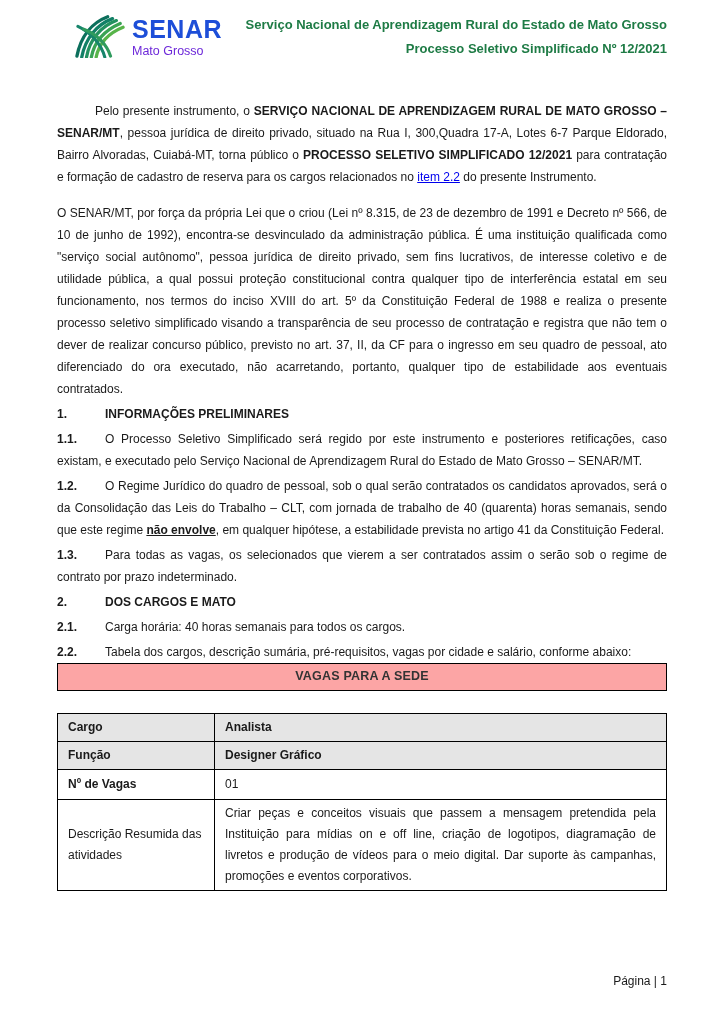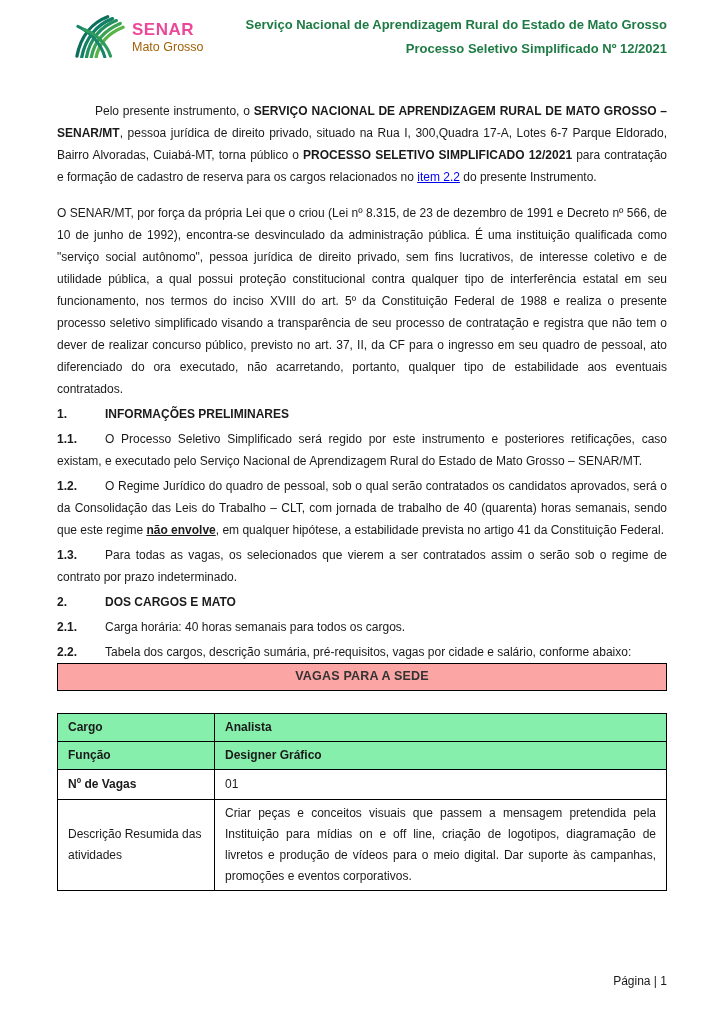--- a/index.html
+++ b/index.html
@@ -13,22 +13,22 @@
     position:relative;
     width:724px; height:1024px;
     padding:8px 57px 0 57px;
     background:#fff;
     overflow:hidden;
   }
   
   .hdr { display:flex; align-items:flex-start; padding-left:18px; height:60px; }
   .logo { display:flex; align-items:center; gap:7px; flex:0 0 auto; padding-top:4px; }
   .logo-text { display:flex; flex-direction:column; }
-  .logo-name { font-size:17px; font-weight:bold; color:#ec4899; letter-spacing:.5px; line-height:1; }
-  .logo-sub  { font-size:12.5px; color:#a16207; margin-top:2px; }
+  .logo-name { font-size:25px; font-weight:bold; color:#1d4ed8; letter-spacing:.5px; line-height:1; }
+  .logo-sub  { font-size:12.5px; color:#6d28d9; margin-top:2px; }
   .titles { flex:1; text-align:right; color:#1e7b45; font-weight:bold; font-size:13px; line-height:24px; padding-top:5px; }
   
   .para, .item { font-size:12px; line-height:22px; text-align:justify; }
   .indent { text-indent:38px; }
   .p1 { margin-top:32px; }
   .p2 { margin-top:14px; }
   .sec-head { margin-top:14px; font-weight:bold; }
   .sec2-head { margin-top:18px; }
   .item { margin-top:3px; }
   .num { display:inline-block; width:48px; font-weight:bold; }
@@ -38,21 +38,21 @@
   .banner {
     height:28px;
     border:1.5px solid #000; background:#fca5a5;
     text-align:center; font-weight:bold; font-size:12.5px; color:#333;
     line-height:25px; letter-spacing:.2px;
   }
   
   table.cargos { margin-top:22px; width:100%; border-collapse:collapse; font-size:12px; }
   table.cargos td { border:1px solid #000; vertical-align:middle; padding:3px 10px; line-height:21px; }
   td.lbl { width:157px; padding-left:8px; }
-  tr.green td { background:#86efac; font-weight:bold; height:27px; }
+  tr.green td { background:#e5e5e5; font-weight:bold; height:27px; }
   tr.row-vagas td { height:30px; }
   td.bold { font-weight:bold; }
   td.desc { text-align:justify; padding:6px 10px; line-height:23px; }
   
   .footer { position:absolute; right:57px; bottom:36px; font-size:12px; color:#1a1a1a; }
 </style>
 </head>
 <body>
 
 <div class="page">

